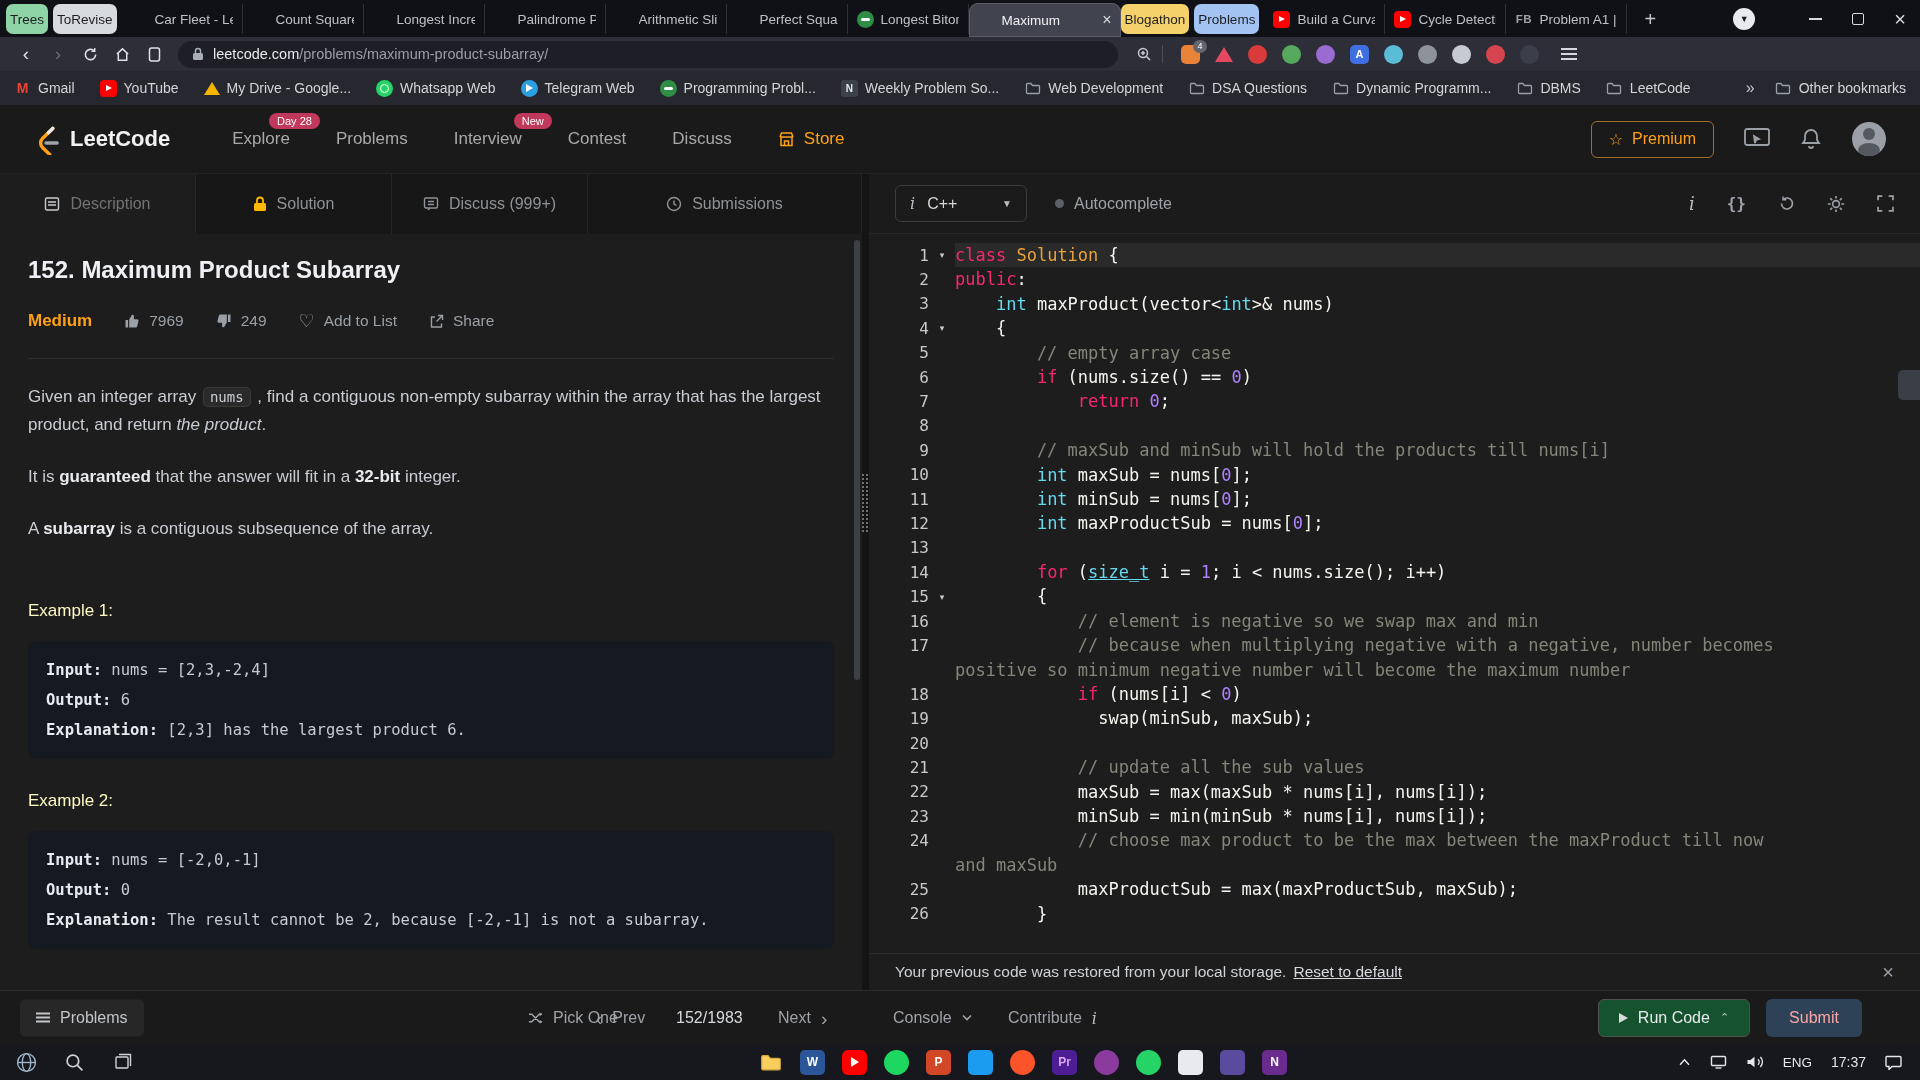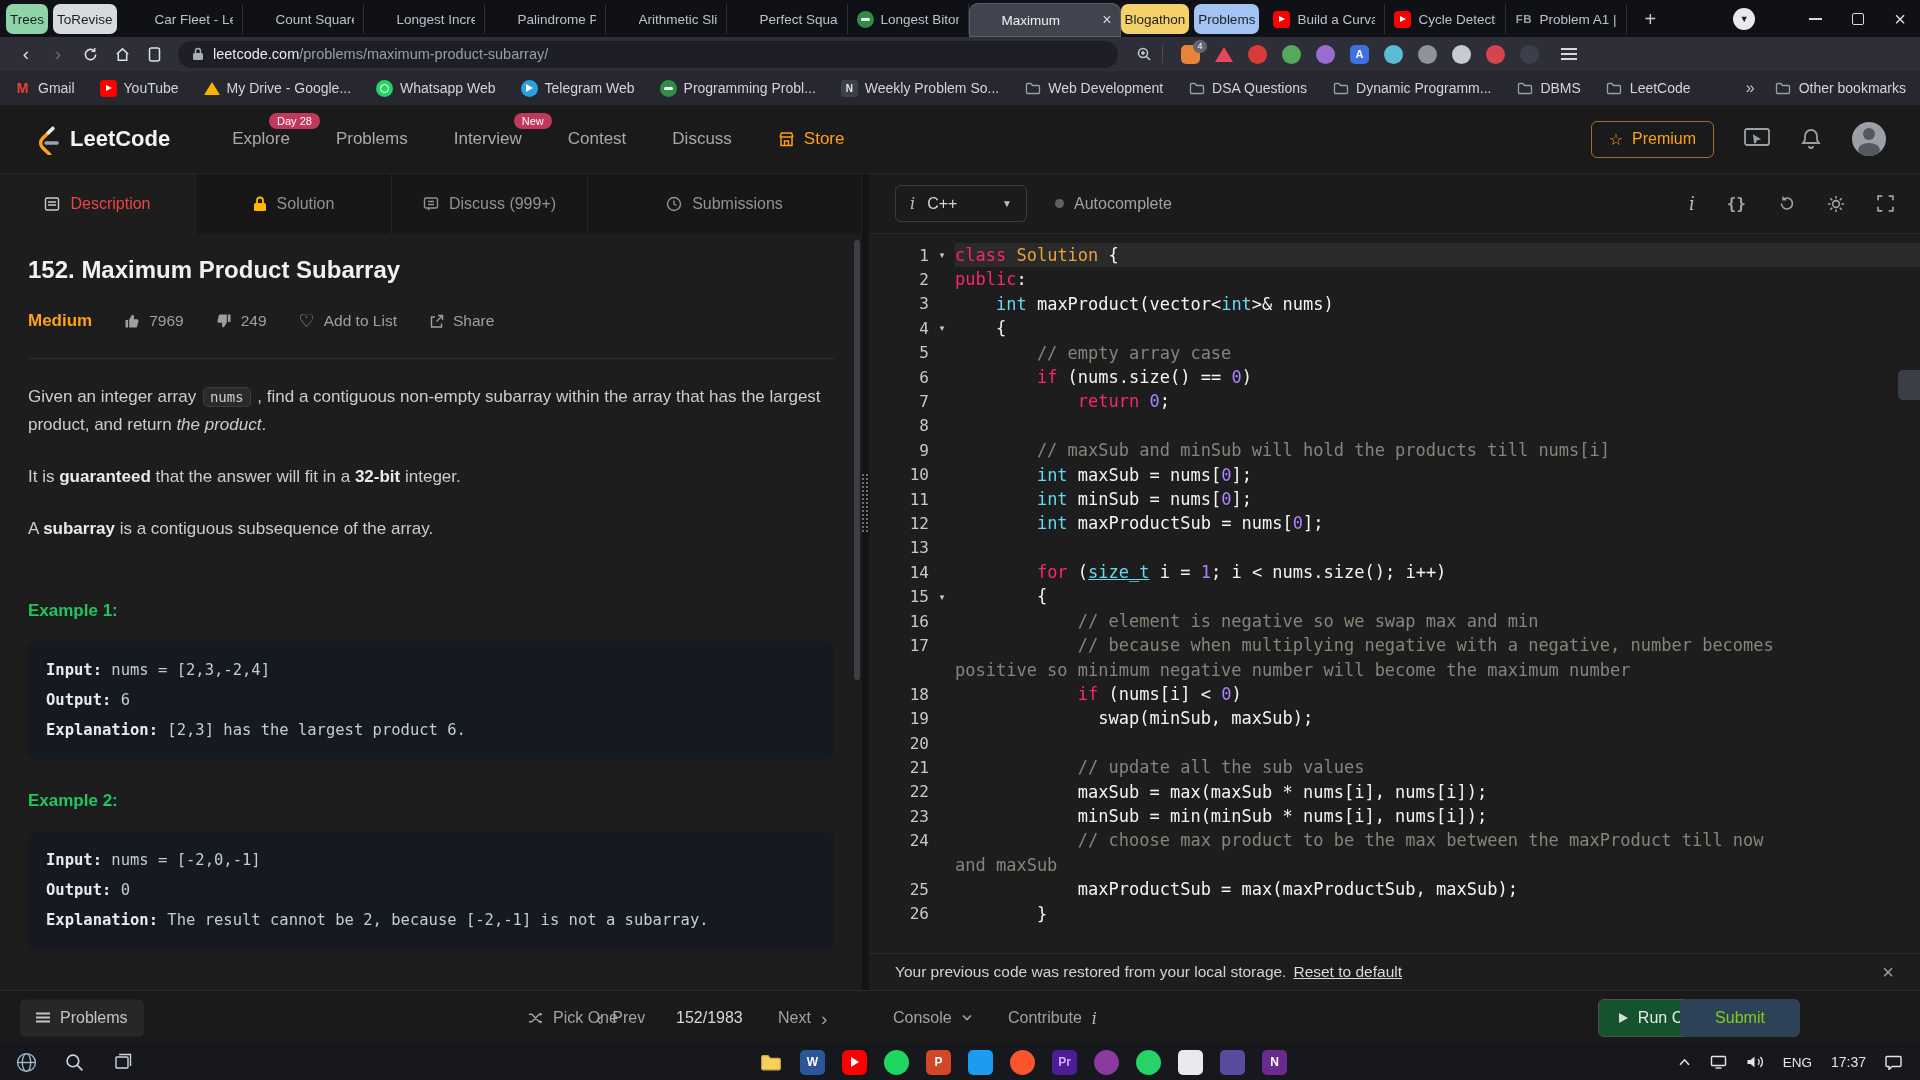--- a/index.html
+++ b/index.html
@@ -64,32 +64,32 @@
 .premium{border:1px solid #9d7027;color:#ffa116;font-size:16px;padding:8px 17px;border-radius:6px;display:flex;gap:9px;align-items:center}
 .avatar{width:34px;height:34px;border-radius:50%;background:#9aa0a6;position:relative;overflow:hidden}
 .avatar::before{content:"";position:absolute;left:50%;top:6px;transform:translateX(-50%);width:12px;height:12px;border-radius:50%;background:#545960}
 .avatar::after{content:"";position:absolute;left:50%;top:21px;transform:translateX(-50%);width:22px;height:14px;border-radius:50%;background:#545960}
 
 .main{display:flex;height:816px}
 .lpane{width:862px;background:#1d1d1d;display:flex;flex-direction:column;position:relative}
 .ltabs{height:60px;background:#151515;display:flex}
 .ltab{flex:0 0 196px;display:flex;align-items:center;justify-content:center;gap:10px;font-size:16px;color:#8f9296;border-right:1px solid #252525;background:#171717}
 .ltab:last-child{flex:1}
-.ltab.active{background:#1d1d1d;color:#ef4444}
+.ltab.active{background:#1d1d1d;color:#737373}
 .ldesc{flex:1;padding:22px 28px 0;overflow:hidden}
 .ptitle{font-size:24px;color:#eff1f6;font-weight:bold}
 .meta{display:flex;align-items:center;gap:32px;margin-top:26px;font-size:15.5px;color:#9aa0a6}
 .diff{color:#ffa116;font-size:17px;font-weight:bold}
 .mitem{display:flex;align-items:center;gap:9px}
 .sep{border:none;border-top:1px solid #2e2e2e;margin-top:26px}
 .dpara{margin-top:24px;font-size:17px;line-height:28px;color:#c9cdd3;max-width:812px}
 .dpara .b{font-weight:bold;color:#e8eaee}
 .dpara .i{font-style:italic}
 .inlinecode{font-family:"DejaVu Sans Mono",monospace;font-size:14px;background:#2a2a2a;border:1px solid #3a3a3a;border-radius:5px;padding:1px 6px;color:#c9cdd4;margin:0 2px}
-.extitle{margin-top:32px;font-size:17px;font-weight:bold;color:#22c55e}
+.extitle{margin-top:32px;font-size:17px;font-weight:normal;color:#fef9c3}
 .exwrap .extitle:first-child{margin-top:58px}
 .exblock{margin-top:20px;background:#141a1f;border-radius:8px;padding:14px 18px;font-family:"DejaVu Sans Mono",monospace;font-size:15.5px;line-height:30px;color:#c3cbd4;max-width:812px}
 .exlab{font-weight:bold;color:#e6ebf1}
 .lscroll{position:absolute;right:2px;top:66px;width:6px;height:440px;background:#3c3f44;border-radius:3px}
 .divider{width:7px;background:#141414;position:relative}
 .grip{position:absolute;top:300px;left:0;height:58px;width:6px;border-left:2px dotted #6e6e6e;border-right:2px dotted #6e6e6e}
 .rpane{flex:1;background:#1d1d1d;display:flex;flex-direction:column;position:relative}
 .etoolbar{height:60px;display:flex;align-items:center;padding:0 26px;gap:28px;border-bottom:1px solid #272727;background:#1b1b1b}
 .langsel{display:flex;align-items:center;gap:12px;border:1px solid #3c3c3c;border-radius:6px;height:37px;padding:0 14px;font-size:16px;color:#d4d6da;width:132px}
 .ii{font-family:"DejaVu Serif",serif;font-style:italic;color:#b9bcc2;font-size:16px}
@@ -114,21 +114,21 @@
 
 .bottombar{height:54px;background:#1a1a1a;border-top:1px solid #2d2d2d;position:relative}
 .bitem{position:absolute;top:50%;transform:translateY(-50%);display:flex;align-items:center;gap:10px;color:#9fa3a8;font-size:16px;white-space:nowrap}
 .bprob{left:20px;background:#272727;border-radius:5px;height:37px;padding:0 16px;color:#c2c5c9}
 .bhamb{width:14px;height:2px;background:#c2c5c9;box-shadow:0 -4px 0 #c2c5c9,0 4px 0 #c2c5c9}
 .counter{color:#d6d9dd}
 .chev{font-size:19px;line-height:1}
 .brun{left:1598px;width:152px;height:38px;border:1px solid #505050;border-radius:6px;justify-content:center;color:#e8eaee;background:#14532d}
 .runplay{width:0;height:0;border-left:9px solid #d8dade;border-top:5.5px solid transparent;border-bottom:5.5px solid transparent}
 .runcar{font-size:11px;color:#c5c8cc}
-.bsubmit{left:1680px;width:120px;height:38px;background:#2d4257;border-radius:6px;justify-content:center;color:#84cc16}
+.bsubmit{left:1766px;width:96px;height:38px;background:#2d4257;border-radius:6px;justify-content:center;color:#fca5a5}
 
 .taskbar{height:36px;background:#17181d;display:flex;align-items:center;padding:0 10px;position:relative}
 .tleft{display:flex;align-items:center;gap:28px;margin-left:6px}
 .tapps{position:absolute;left:758px;display:flex;align-items:center;gap:17px}
 .ticn{width:25px;height:25px;border-radius:5px;display:flex;align-items:center;justify-content:center;position:relative;flex:none}
 .ticn.circle{border-radius:50%}
 .ticn .g{font-size:12px;font-weight:bold;color:#fff}
 .ticn.play{background:#f00;border-radius:6px}
 .tray{margin-left:auto;display:flex;align-items:center;gap:19px;color:#e4e6ea;font-size:14px;padding-right:8px}
 .tlang{font-size:13.5px}

